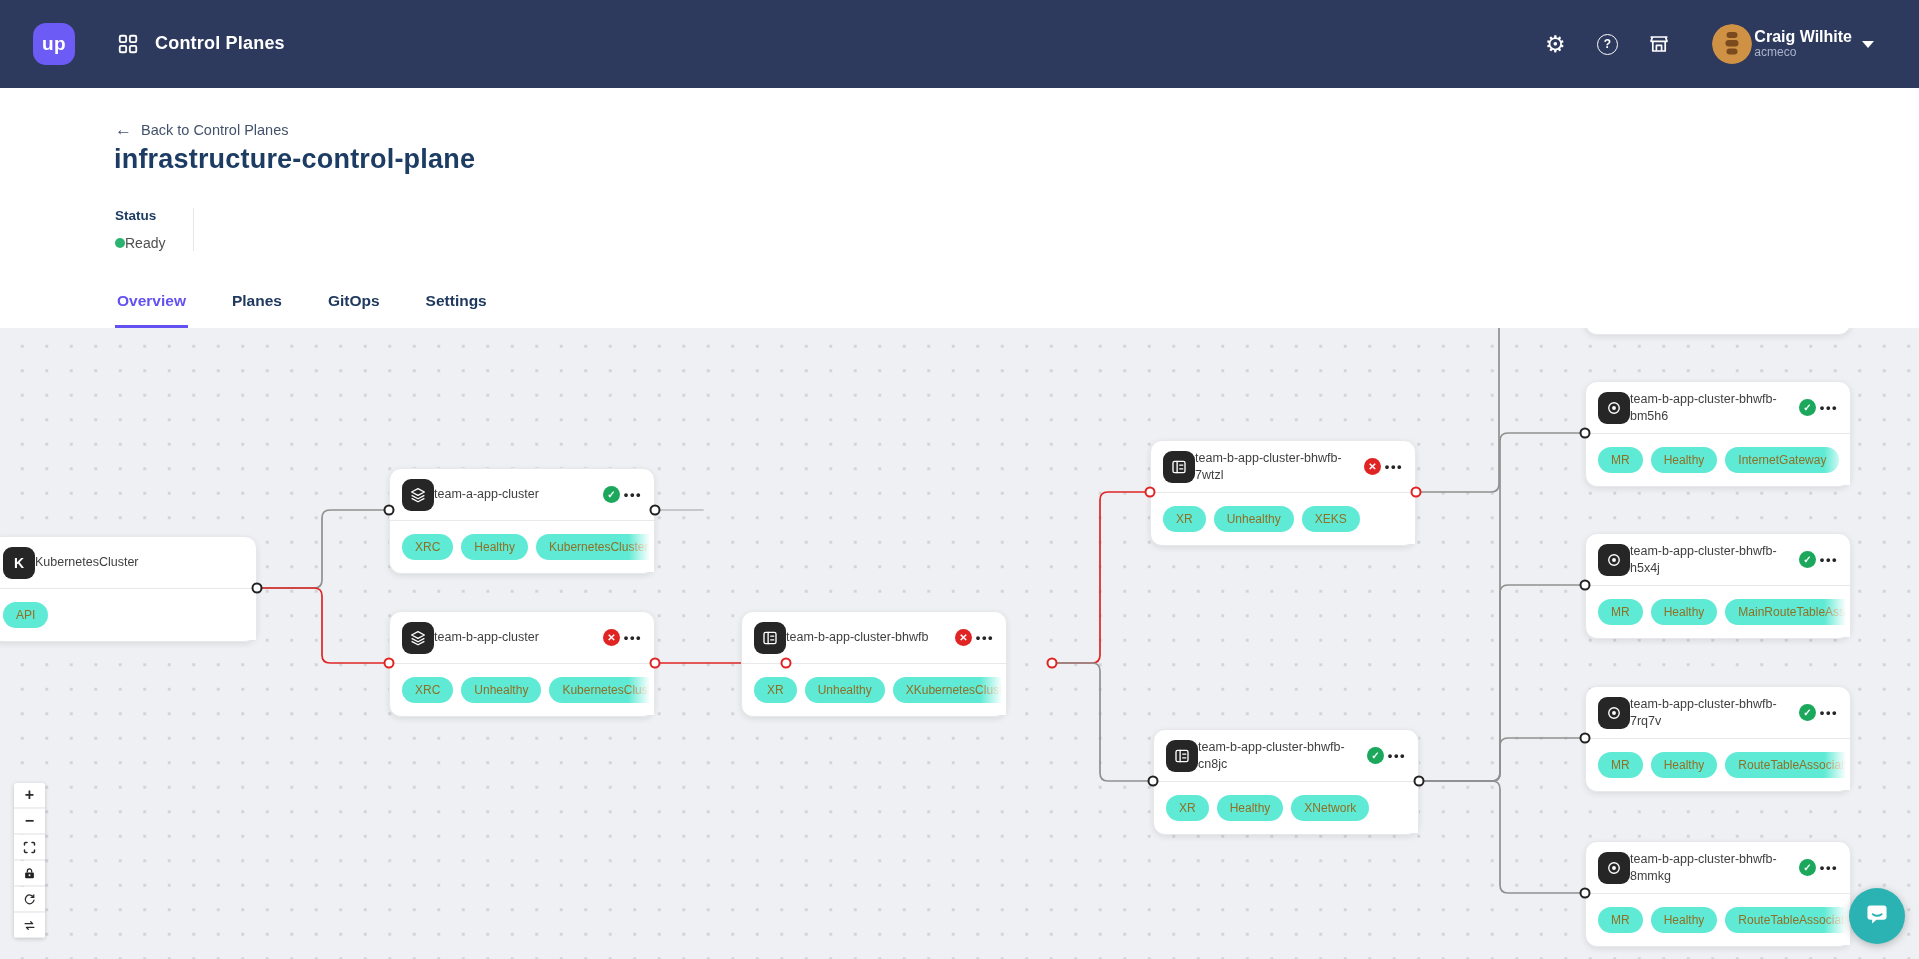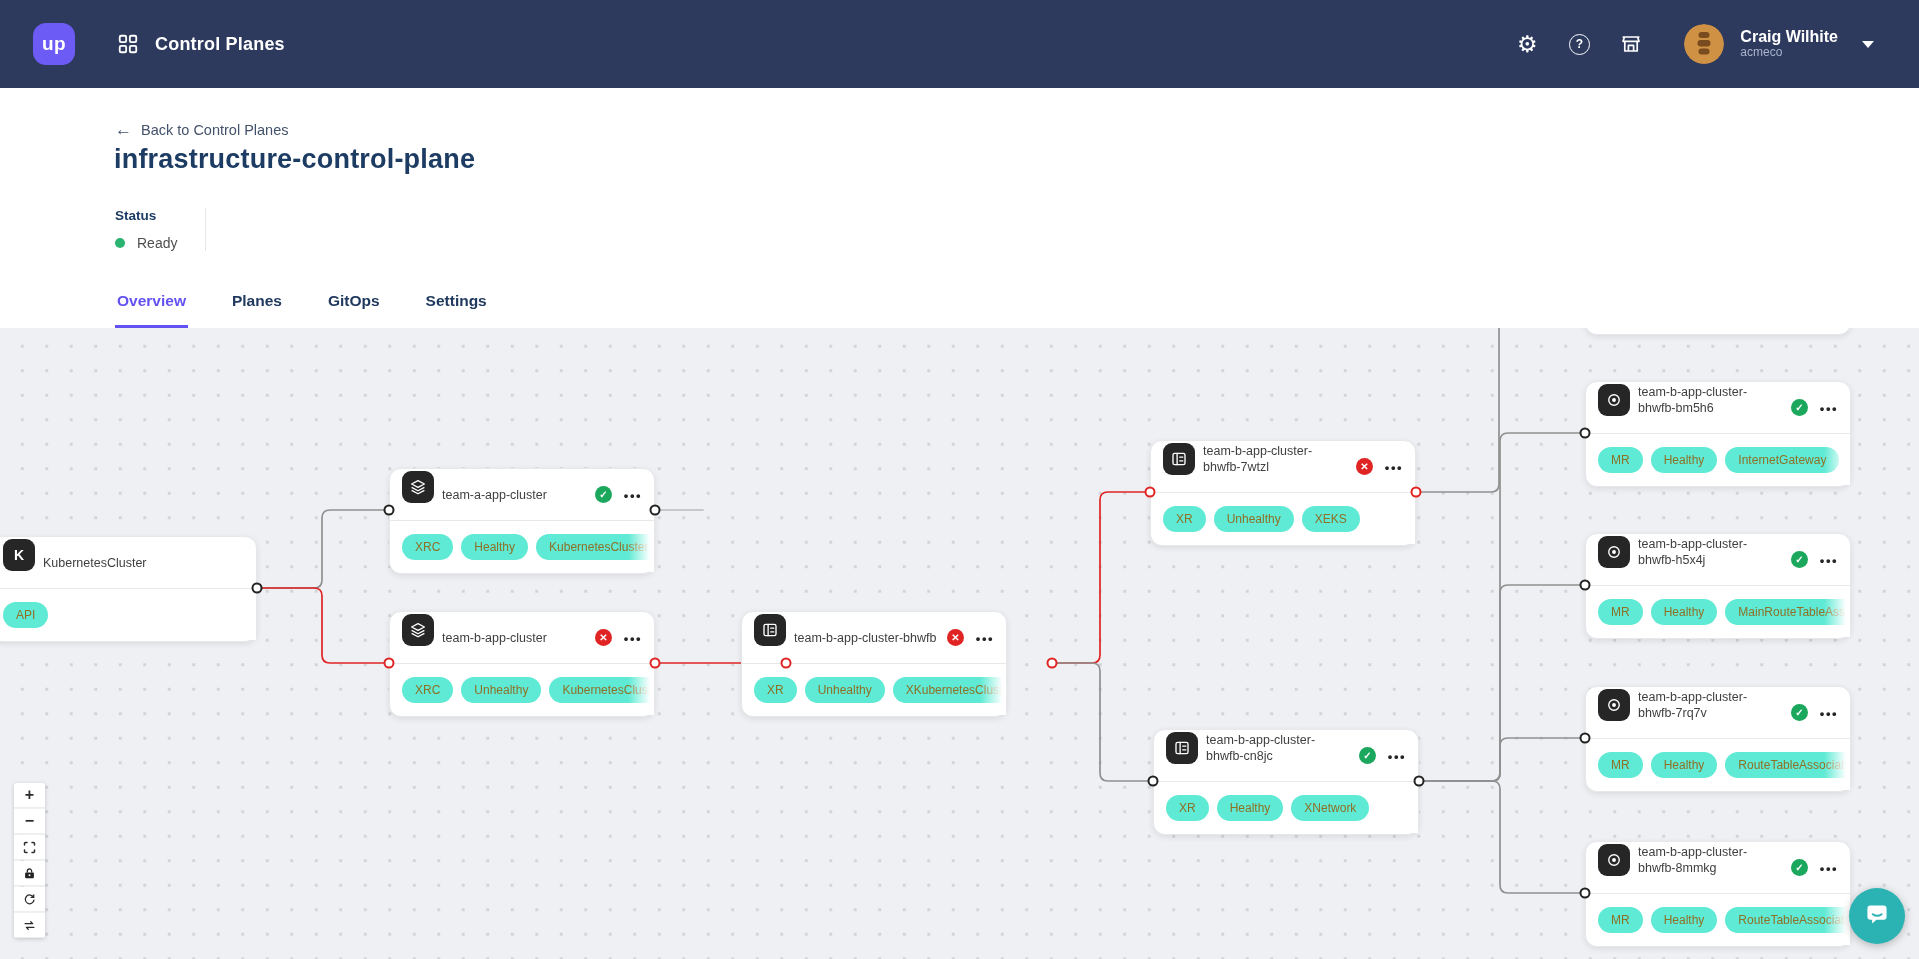--- a/index.html
+++ b/index.html
@@ -1,59 +1,59 @@
 <!DOCTYPE html>
 <html><head>
 <meta charset="utf-8">
 <style>
   * { box-sizing: border-box; margin: 0; padding: 0; }
   html,body { width:1919px; height:959px; overflow:hidden; font-family:"Liberation Sans",sans-serif; background:#fff; }
 
   
   .nav { position:absolute; top:0; left:0; width:1919px; height:88px; background:#2d3a5e; display:flex; align-items:center; padding:0 45px 0 33px; }
   .logo { width:42px; height:42px; border-radius:13px; background:#6d5bf5; color:#fff; font-weight:bold; font-size:19px; display:flex; align-items:center; justify-content:center; letter-spacing:.5px; }
-  .nav-left { display:flex; align-items:center; gap:16px; margin-left:42px; }
+  .nav-left { display:flex; align-items:flex-start; gap:16px; margin-left:42px; }
   .grid-icon svg { display:block; }
   .nav-title { color:#fff; font-size:18px; font-weight:bold; letter-spacing:.2px; }
   .nav-right { margin-left:auto; display:flex; align-items:center; gap:26px; }
   .nav-ic { width:26px; height:26px; display:flex; align-items:center; justify-content:center; color:#fff; cursor:pointer; }
   .gear-glyph { font-size:23px; line-height:1; }
   .help-circle { width:21px; height:21px; border:1.8px solid #fff; border-radius:50%; display:flex; align-items:center; justify-content:center; font-size:12px; font-weight:bold; }
-  .user { display:flex; align-items:center; gap:16px; margin-left:14px; cursor:pointer; }
+  .user { display:flex; align-items:center; gap:2px; margin-left:14px; cursor:pointer; }
   .avatar { width:40px; height:40px; border-radius:50%; overflow:hidden; }
   .user-text { line-height:1.15; }
   .user-name { color:#fff; font-size:16px; font-weight:bold; }
   .user-org { color:#aab3c9; font-size:12px; }
   .caret { width:0; height:0; border-left:6px solid transparent; border-right:6px solid transparent; border-top:7px solid #fff; margin-left:8px; }
 
   
   .pagehead { position:absolute; top:88px; left:0; width:1919px; height:240px; background:#fff; }
   .backlink { position:absolute; left:115px; top:33px; display:flex; align-items:center; gap:9px; color:#42526b; font-size:14.5px; cursor:pointer; }
   .back-arrow { font-size:17px; line-height:1; }
   .page-title { position:absolute; left:114px; top:56px; font-size:27px; font-weight:bold; color:#1d3c63; letter-spacing:.2px; }
   .meta { position:absolute; left:115px; top:120px; display:flex; }
   .meta-col { padding-right:28px; }
   .meta-label { font-size:13.5px; font-weight:bold; color:#1d3c63; margin-bottom:12px; }
-  .meta-row { display:flex; align-items:center; gap:12px; font-size:14px; color:#4f4f4f; }
+  .meta-row { display:flex; align-items:center; gap:0; font-size:14px; color:#4f4f4f; }
   .dot-green { width:10px; height:10px; border-radius:50%; }
   .meta-divider { width:1px; background:#e3e6ea; margin:0 28px 0 0; }
   .config-vals { display:flex; gap:14px; font-size:14px; color:#5d7189; }
   .tabs { position:absolute; left:115px; bottom:0; display:flex; gap:42px; }
   .tab { font-size:15.5px; font-weight:bold; color:#20395e; padding:0 2px 15px 2px; cursor:pointer; border-bottom:3px solid transparent; }
   .tab.active { color:#6351f1; border-bottom-color:#6351f1; }
 
   
   .canvas { position:absolute; top:328px; left:0; width:1919px; height:631px; overflow:hidden;
     background-color:#eff0f3;
     background-image:radial-gradient(circle,#d2d4d9 1.5px,transparent 1.6px);
     background-size:24.5px 24.5px; background-position:10px 6px; }
   #edges { position:absolute; inset:0; z-index:1; }
 
   .node { position:absolute; background:#fff; border:1px solid #e7e8ea; border-radius:12px; box-shadow:0 2px 6px rgba(0,0,0,.09); z-index:2; }
-  .node-header { height:52px; border-bottom:1px solid #e8e8e8; display:flex; align-items:flex-end; padding:17px 12px; gap:8px; }
+  .node-header { height:52px; border-bottom:1px solid #e8e8e8; display:flex; align-items:center; padding:0 12px; }
   .node-icon { width:32px; height:32px; border-radius:9px; background:#262626; flex:none; display:flex; align-items:center; justify-content:center; color:#fff; }
   .k-letter { font-size:14px; font-weight:bold; color:#fff; }
   .node-label { flex:1; min-width:0; font-size:12.5px; line-height:1.3; color:#3f3f3f; }
   .status { width:17px; height:17px; border-radius:50%; flex:none; display:flex; align-items:center; justify-content:center; color:#fff; font-size:10px; font-weight:bold; }
   .menu-btn { flex:none; color:#262626; font-size:13px; font-weight:bold; letter-spacing:1.5px; cursor:pointer; padding-left:4px; }
   .badges { position:relative; height:52px; display:flex; align-items:center; gap:8px; padding:0 12px; overflow:hidden; }
   .pill { background:#5eead4; color:#8f7026; font-size:12px; padding:6px 13px; border-radius:14px; white-space:nowrap; flex:none; }
   .badge-fade { position:absolute; top:1px; right:0; bottom:1px; width:26px; background:linear-gradient(to right, rgba(255,255,255,0), #fff 85%); pointer-events:none; }
   .handle { position:absolute; width:11px; height:11px; border-radius:50%; background:#fff; border:2.6px solid #222; transform:translate(-50%,-50%); z-index:3; cursor:crosshair; }
   .handle.red { border-color:#e02424; }

